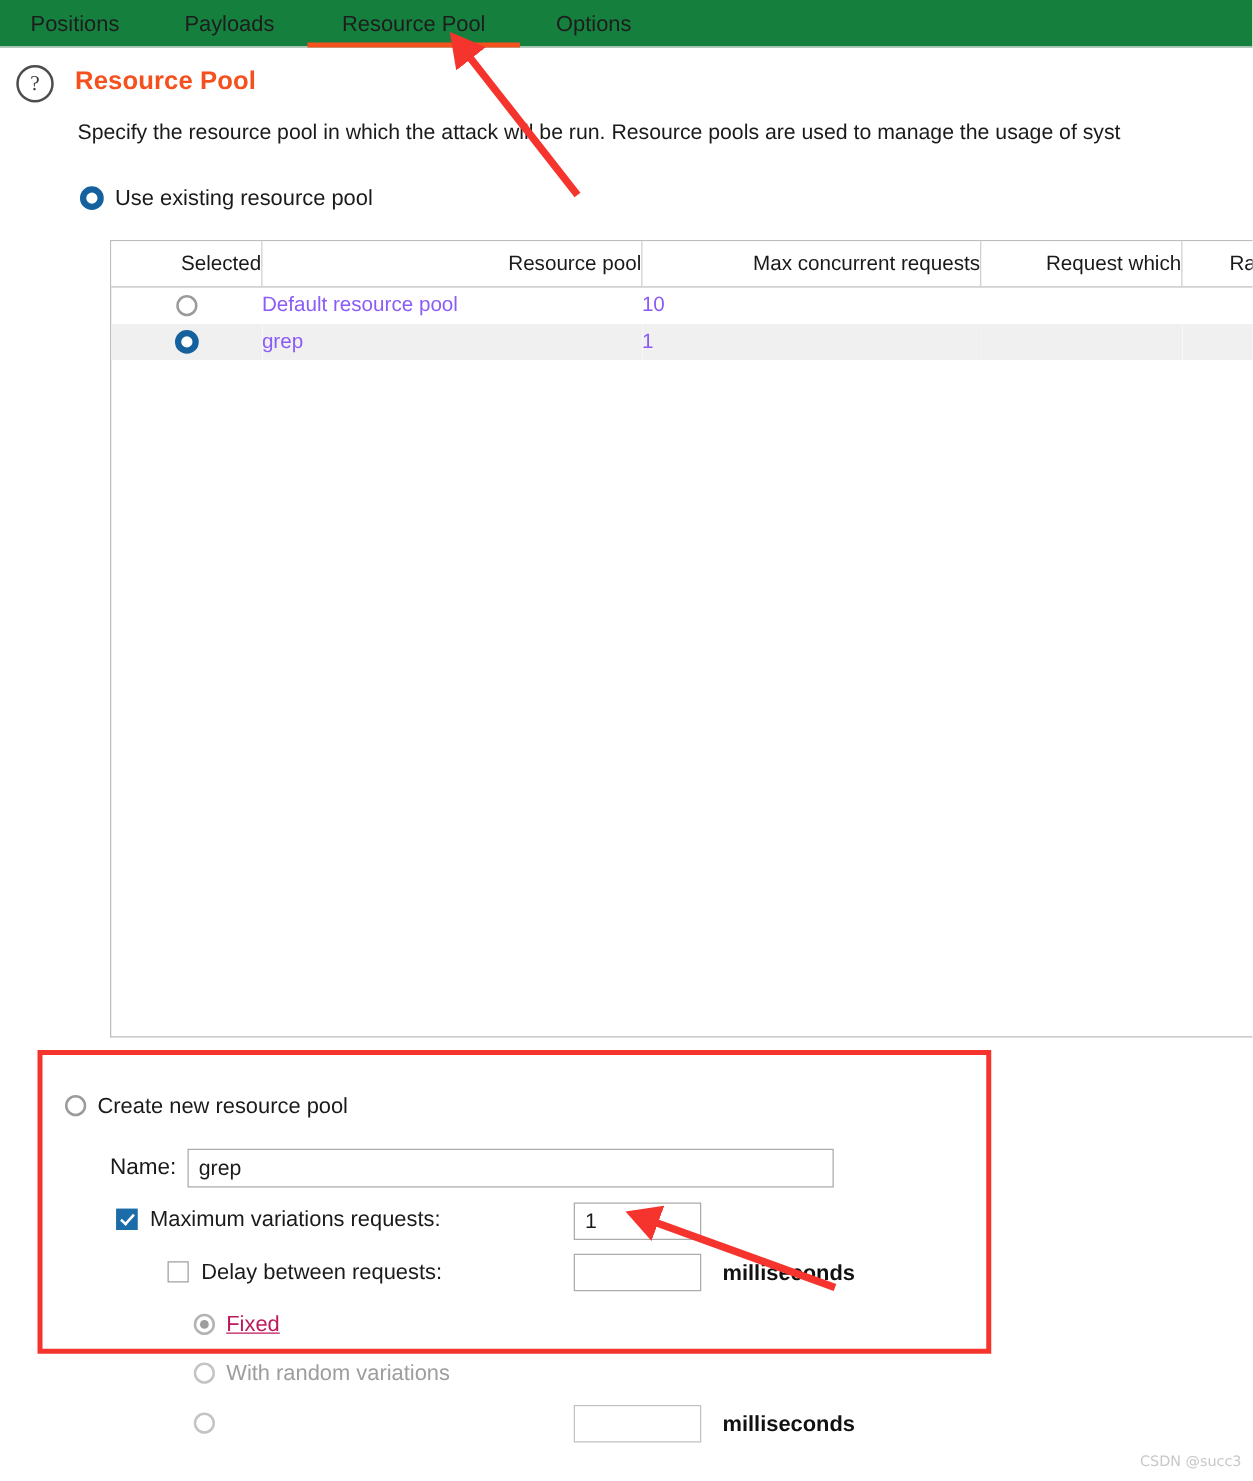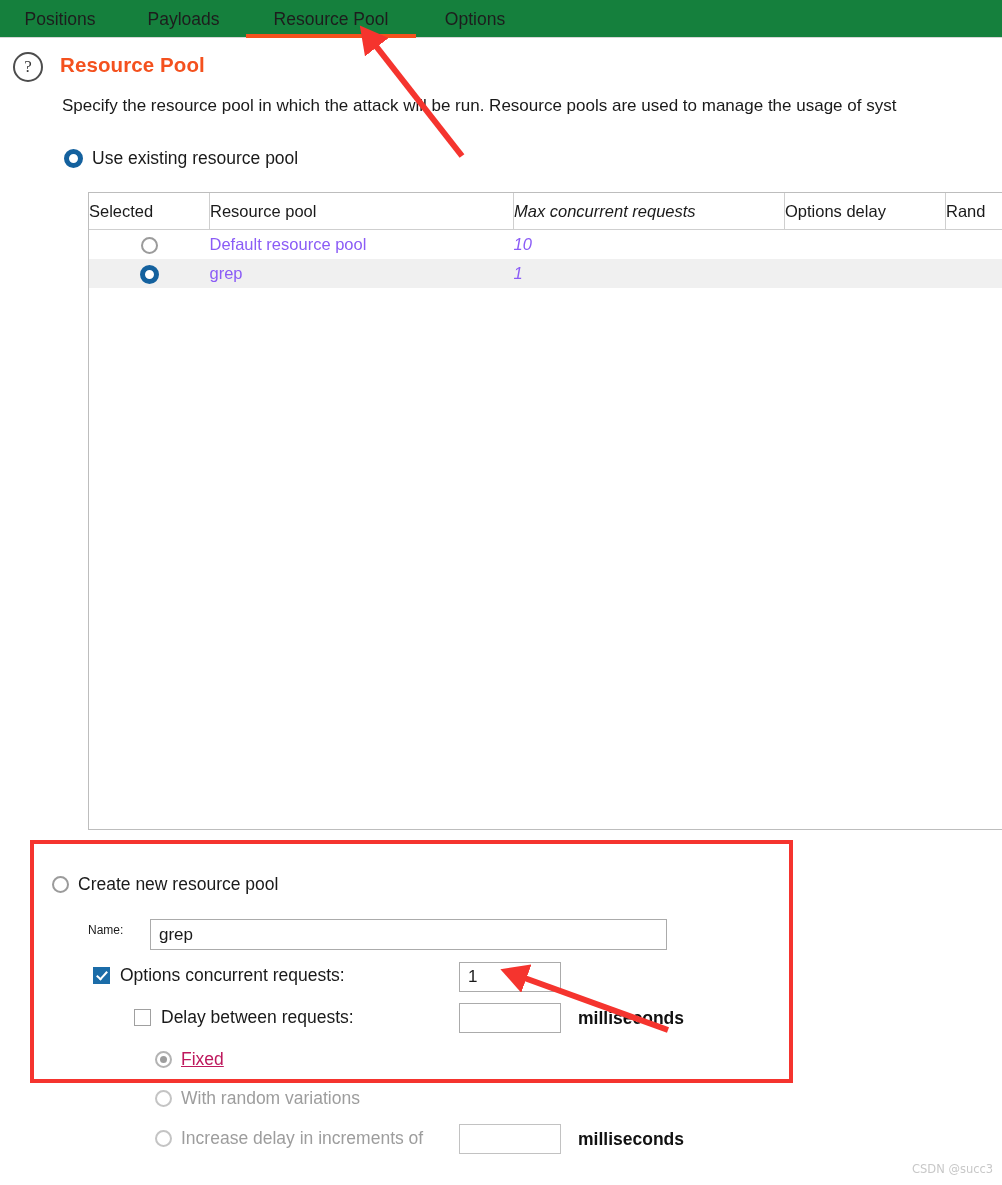--- a/index.html
+++ b/index.html
@@ -166,57 +166,57 @@
     width: 930px;
   }
   .tbl th {
     height: 36px;
     font-size: 16.5px;
     font-weight: normal;
     color: #1a1a1a;
     background: #ffffff;
     border-right: 1px solid #cfcfcf;
     border-bottom: 1px solid #cfcfcf;
-    text-align: left;
+    text-align: right;
     padding: 0;
     white-space: nowrap;
     overflow: hidden;
   }
   .tbl td {
     height: 29px;
     font-size: 16.5px;
     color: #8b5cf6;
     padding: 0;
     border: none;
     white-space: nowrap;
     overflow: hidden;
   }
   .tbl tr.row-selected td { background: #f0f0f0; }
   .col-sel  { width: 120px; }
   .col-pool { width: 303px; }
-  .col-max  { width: 270px; font-style: italic; }
+  .col-max  { width: 270px; }
   .col-del  { width: 160px; }
   .col-rand { width: 77px; }
   .cell-center { text-align: center; }
   .cell-pad { padding-left: 12px; }
 
   
   .create-row {
     position: absolute;
     left: 52px; top: 874px;
     font-size: 17.5px;
     color: #1a1a1a;
     white-space: nowrap;
   }
   .create-row .radio { margin-right: 9px; margin-top: -2px; }
 
   .name-label {
     position: absolute;
     left: 88px; top: 923px;
-    font-size: 12px;
+    font-size: 18px;
     color: #1a1a1a;
   }
   .name-input {
     position: absolute;
     left: 150px; top: 919px;
     width: 517px; height: 31px;
     border: 1px solid #ababab;
     background: #ffffff;
     box-sizing: border-box;
     font-family: "Liberation Sans", sans-serif;
@@ -378,21 +378,21 @@
   <span class="radio checked big"></span><span>Use existing resource pool</span>
 </div>
 
 <div class="table-panel">
   <table class="tbl">
     <thead>
       <tr>
         <th class="col-sel">Selected</th>
         <th class="col-pool">Resource pool</th>
         <th class="col-max">Max concurrent requests</th>
-        <th class="col-del">Options delay</th>
+        <th class="col-del">Request which</th>
         <th class="col-rand">Rand</th>
       </tr>
     </thead>
     <tbody>
       <tr>
         <td class="col-sel cell-center">
           <span class="radio"></span>
         </td>
         <td class="col-pool cell-pad">Default resource pool</td>
         <td class="col-max cell-pad">10</td>
@@ -413,40 +413,40 @@
 </div>
 
 <div class="create-row">
   <span class="radio"></span><span>Create new resource pool</span>
 </div>
 
 <div class="name-label">Name:</div>
 <input class="name-input" type="text" value="grep" style="">
 
 <div class="maxconc-row">
-  <span class="checkbox checked"></span><span>Options concurrent requests:</span>
+  <span class="checkbox checked"></span><span>Maximum variations requests:</span>
 </div>
 <input class="maxconc-input" type="text" value="1" style="">
 
 <div class="delay-row">
   <span class="checkbox"></span><span>Delay between requests:</span>
 </div>
 <input class="delay-input" type="text" value="" style="">
 <div class="ms-delay">milliseconds</div>
 
 <div class="fixed-row">
   <span class="radio disabled-checked"></span><span>Fixed</span>
 </div>
 
 <div class="randvar-row">
   <span class="radio" style="border-color:#c4c4c4"></span><span>With random variations</span>
 </div>
 
 <div class="increase-row">
-  <span class="radio" style="border-color:#c4c4c4"></span><span>Increase delay in increments of</span>
+  <span class="radio" style="border-color:#c4c4c4"></span>
 </div>
 <input class="increase-input" type="text" value="" style="">
 <div class="ms-increase">milliseconds</div>
 
 <div class="highlight-box"></div>
 
 <svg class="annot-svg" viewBox="0 0 1002 1185">
   <defs>
     <marker id="arrowhead1" markerWidth="5" markerHeight="5" refX="1.3" refY="2.5" orient="auto" markerUnits="strokeWidth">
       <path d="M0,0 L0,5 L4.6,2.5 z" fill="#f5342e"></path>

